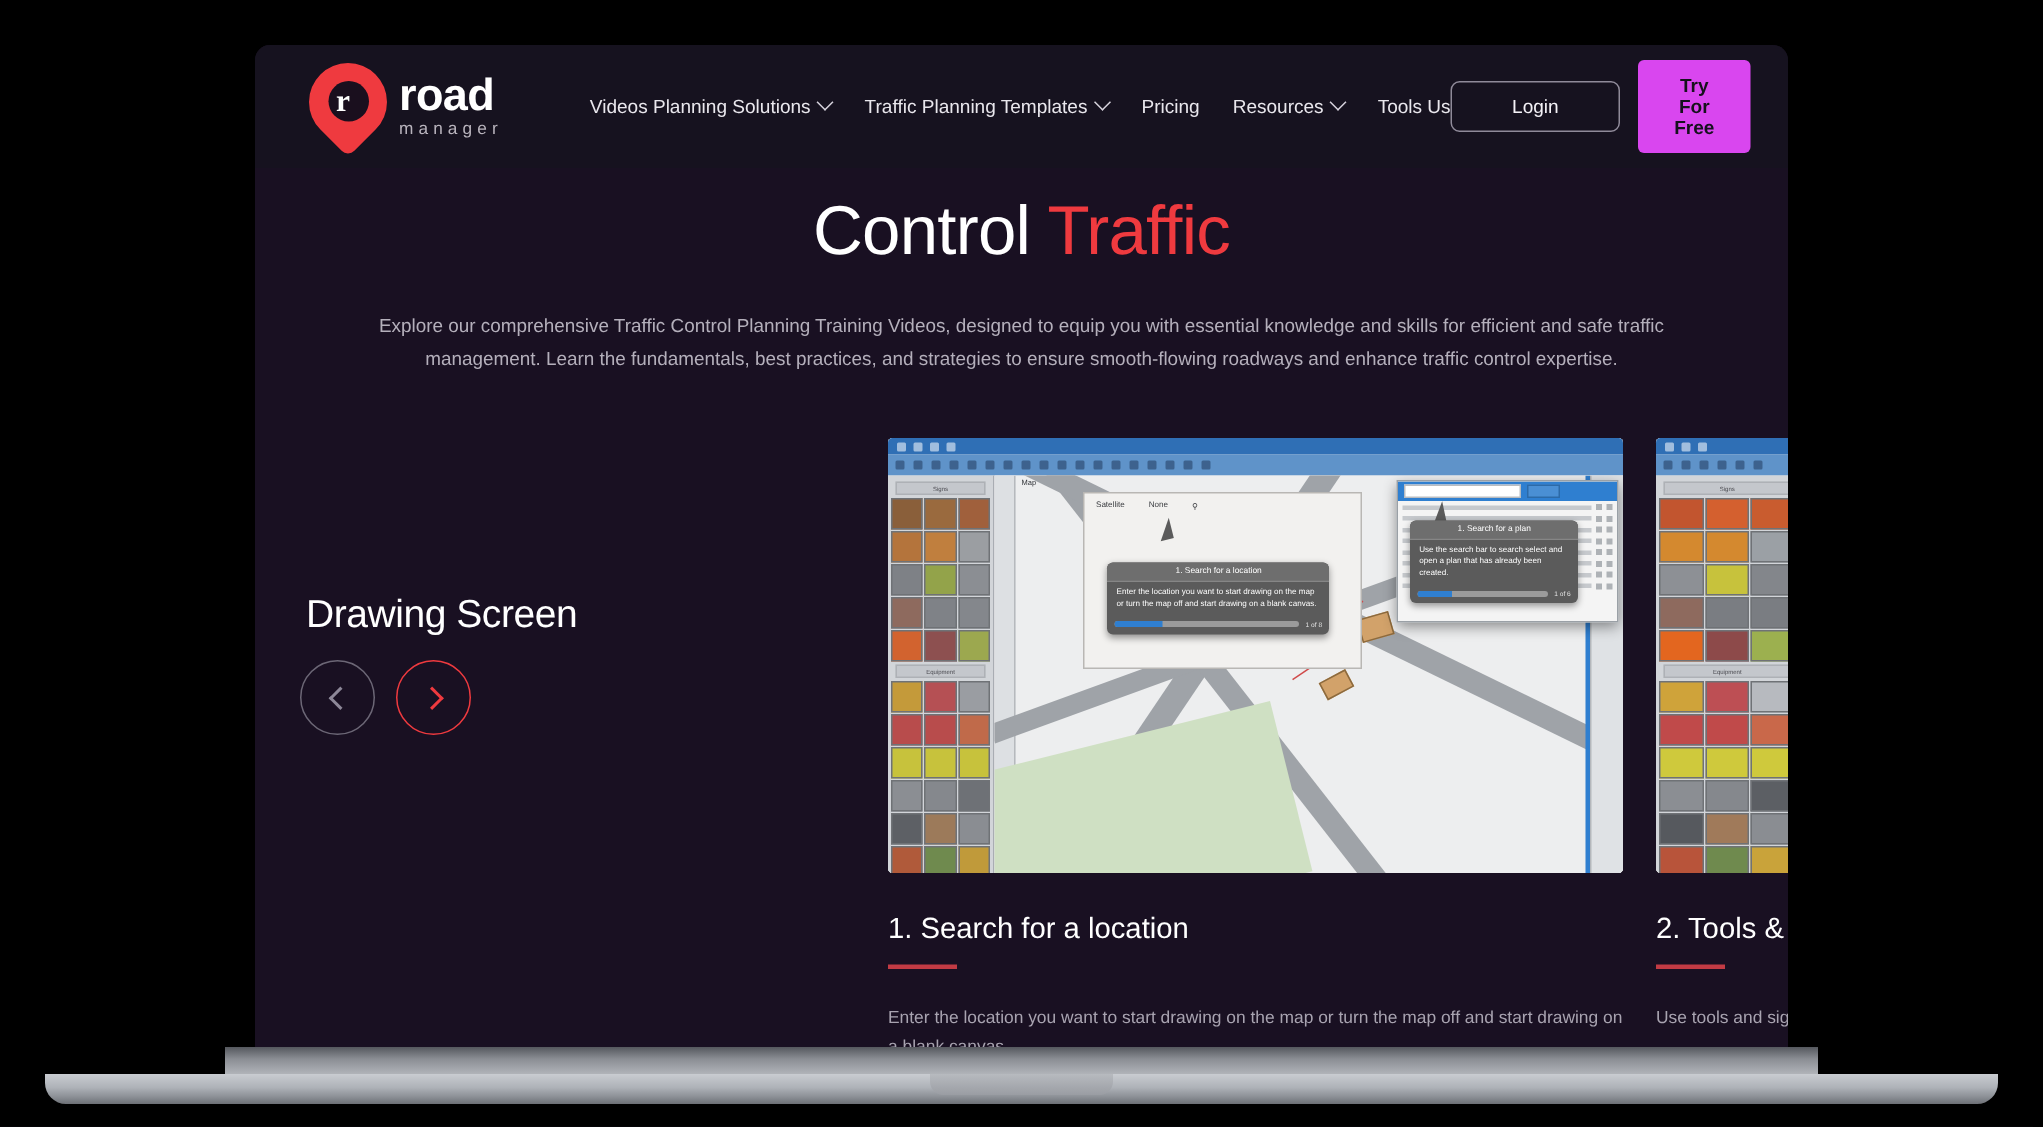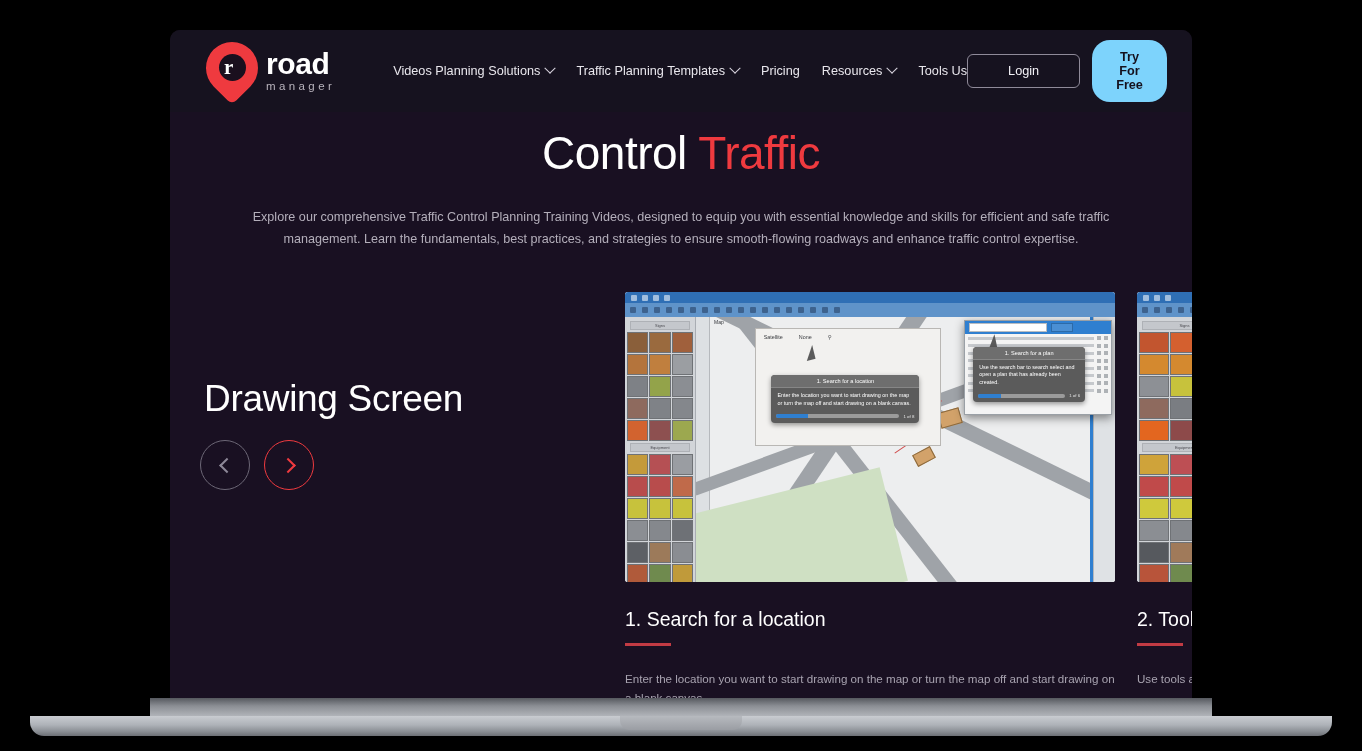--- a/index.html
+++ b/index.html
@@ -68,55 +68,55 @@
   .chev { width:8px; height:8px; border-right:1.4px solid #d8d4de; border-bottom:1.4px solid #d8d4de;
           transform: rotate(45deg) translate(-2px,-2px); }
 
   .nav-actions { margin-left:auto; margin-right:28px; display:flex; gap:12px; align-items:center; }
   .btn-login {
     padding:9px 40px; border:1px solid #8f8a99; border-radius:6px;
     color:#f4f2f7; background:transparent; font-size:12.7px; cursor:pointer;
     font-family:"Liberation Sans", sans-serif;
   }
   .btn-try {
-    padding:10px 24px; border:none; border-radius:18px;
-    background:#7dd3fc; color:#15111d; font-size:12.7px; font-weight:600; cursor:pointer;
+    padding:10px 24px; border:none; border-radius:4px;
+    background:#d946ef; color:#15111d; font-size:12.7px; font-weight:600; cursor:pointer;
     font-family:"Liberation Sans", sans-serif;
   }
 
   
   .hero { position:absolute; top:96px; left:0; width:1022px; text-align:center; }
   .hero-title { font-size:46px; font-weight:400; color:#fff; letter-spacing:-0.5px; }
   .hero-title .accent { color:#ef3a3f; }
   .hero-desc {
     margin:26px auto 0; width:905px;
     font-size:12.6px; line-height:1.75; color:#b4afbb;
   }
 
   
   .sec-title {
-    position:absolute; left:34px; top:348px;
-    font-size:37px; color:#fff; font-weight:400; letter-spacing:-0.3px;
+    position:absolute; left:34px; top:364px;
+    font-size:26px; color:#fff; font-weight:400; letter-spacing:-0.3px;
   }
   .arrows { position:absolute; left:30px; top:410px; display:flex; gap:14px; }
   .arrow {
     width:50px; height:50px; border-radius:50%;
     display:flex; align-items:center; justify-content:center; cursor:pointer;
   }
   .arrow.prev { border:1.4px solid #6c6776; }
   .arrow.next { border:1.4px solid #ef3a3f; }
   .arrow-gl { width:11px; height:11px; }
   .arrow.prev .arrow-gl { border-left:2px solid #8d8898; border-bottom:2px solid #8d8898;
       transform: rotate(45deg) translate(1px,-1px); }
   .arrow.next .arrow-gl { border-right:2px solid #ef3a3f; border-top:2px solid #ef3a3f;
       transform: rotate(45deg) translate(-1px,1px); }
 
   .cards {
     position:absolute; left:422px; top:262px; width:600px; height:406px;
-    display:flex; gap:22px; overflow:hidden;margin-left:33px;
+    display:flex; gap:22px; overflow:hidden;
   }
   .card { width:490px; flex:0 0 490px; }
   .shot {
     width:490px; height:290px; border-radius:3px; overflow:hidden;
     position:relative; background:#cfd3d8;
   }
   .card-h { margin-top:26px; font-size:19.5px; color:#fff; }
   .card-rule { margin-top:12px; width:46px; height:2.5px; background:#c23b44; }
   .card-p { margin-top:23px; font-size:11.6px; line-height:1.65; color:#a8a3b0; }
 

